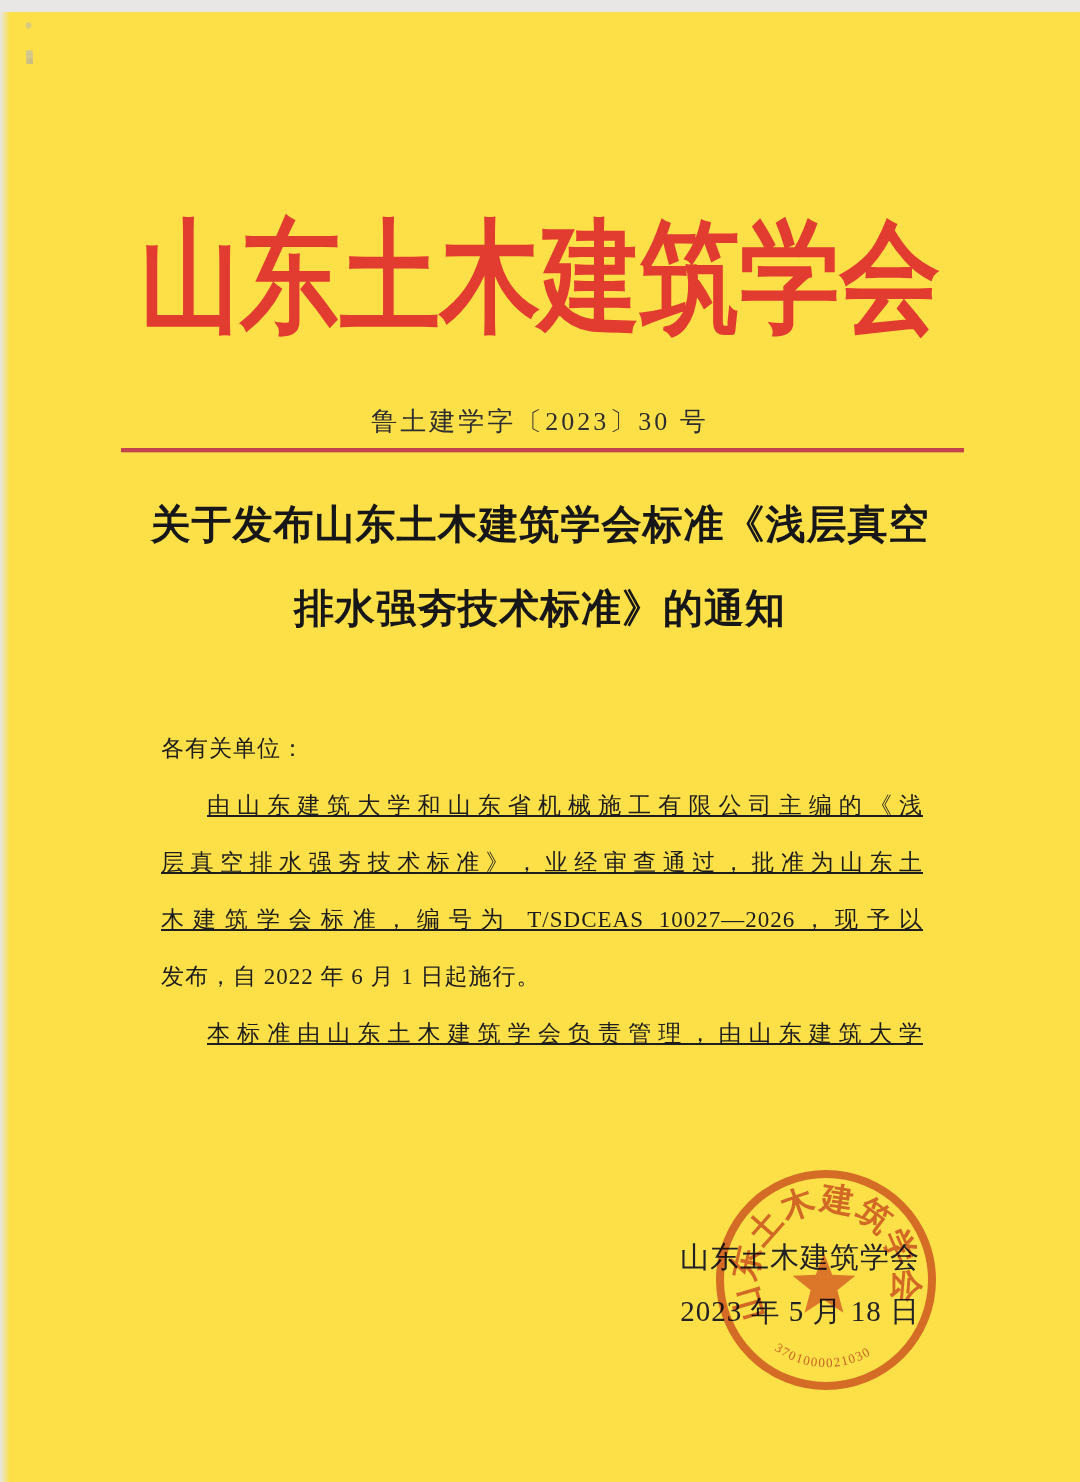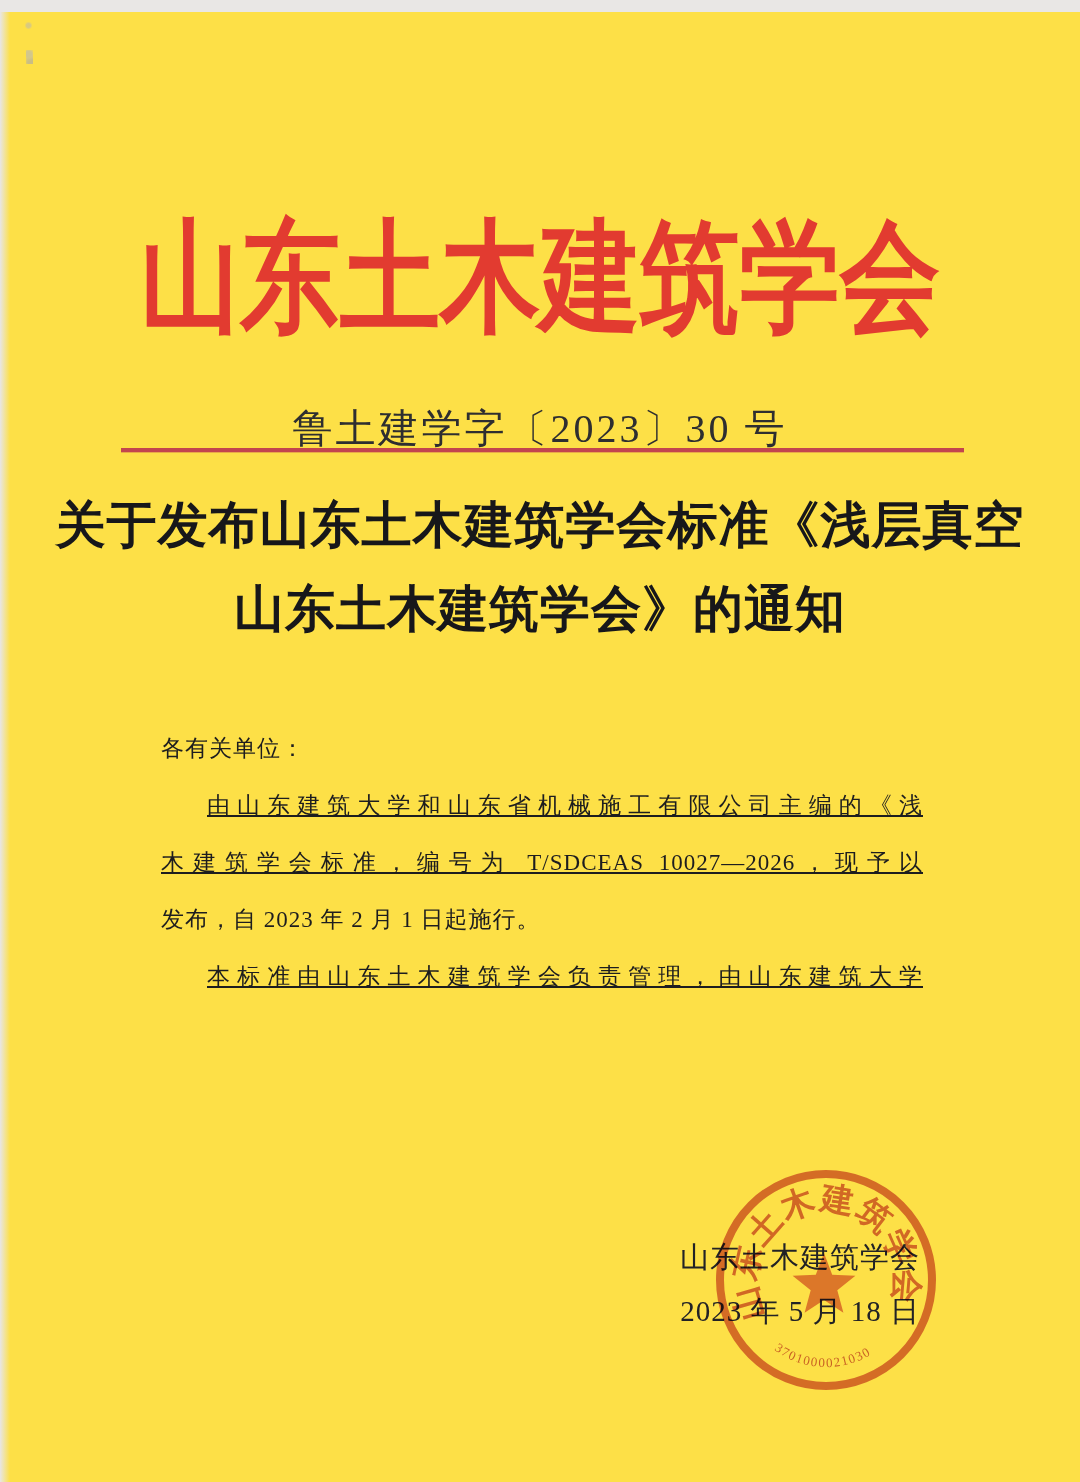--- a/index.html
+++ b/index.html
@@ -28,32 +28,32 @@
   .org-title{
     position:absolute; top:206px; left:0; width:100%;
     text-align:center;
     font-size:100px; font-weight:bold; line-height:1;
     color:#e23b30; letter-spacing:0px;
     transform:scaleY(1.22); transform-origin:center top;
     white-space:nowrap;
   }
   .doc-number{
     position:absolute; top:397px; left:0; width:100%;
-    text-align:center; font-size:40px; line-height:1;
+    text-align:center; font-size:26px; line-height:1;
     color:#2e2e30; letter-spacing:3px;
   }
   .red-rule{
     position:absolute; top:436px; left:121px; width:843px; height:4px;
     background:#c2454e;
     box-shadow:0 1px 0 rgba(194,69,78,.35);
   }
   .notice-title{
     position:absolute; top:471px; left:0; width:100%;
     text-align:center; font-weight:bold;
-    font-size:50px; line-height:84px; color:#17171a;
+    font-size:40px; line-height:84px; color:#17171a;
     letter-spacing:1px;
   }
   .body-text{
     position:absolute; top:708px; left:161px; width:762px;
     font-size:23px; line-height:57px; color:#1d1d1f;
     letter-spacing:1px;
   }
   .body-line{ min-height:57px; }
   .justify{ text-align:justify; text-align-last:justify;text-decoration:underline; }
   .indent{ text-indent:2em; }
@@ -79,28 +79,29 @@
   <div class="artifact artifact-2"></div>
 
   <div class="org-title">山东土木建筑学会</div>
 
   <div class="doc-number">鲁土建学字〔2023〕30 号</div>
 
   <div class="red-rule"></div>
 
   <div class="notice-title">
     <div>关于发布山东土木建筑学会标准《浅层真空</div>
-    <div>山东土木建筑学会》的通知</div>
+    <div>排水强夯技术标准》的通知</div>
   </div>
 
   <div class="body-text">
     <div class="body-line">各有关单位：</div>
     <div class="body-line justify indent">由山东建筑大学和山东省机械施工有限公司主编的《浅</div>
+    <div class="body-line justify">层真空排水强夯技术标准》，业经审查通过，批准为山东土</div>
     <div class="body-line justify">木建筑学会标准，编号为 T/SDCEAS 10027—2026，现予以</div>
-    <div class="body-line">发布，自 2023 年 2 月 1 日起施行。</div>
+    <div class="body-line">发布，自 2022 年 6 月 1 日起施行。</div>
     <div class="body-line justify indent">本标准由山东土木建筑学会负责管理，由山东建筑大学</div>
   </div>
 
   <div class="signature">
     <div>山东土木建筑学会</div>
     <div>2023 年 5 月 18 日</div>
   </div>
 
   <svg class="seal" viewBox="0 0 280 280" xmlns="http://www.w3.org/2000/svg">
     <defs>

